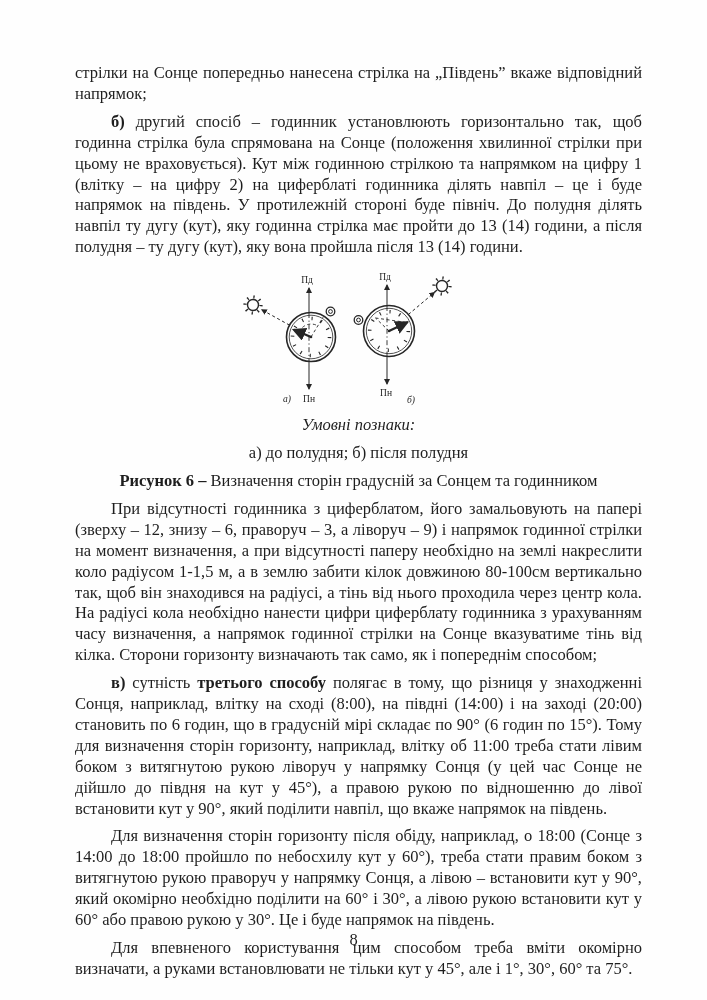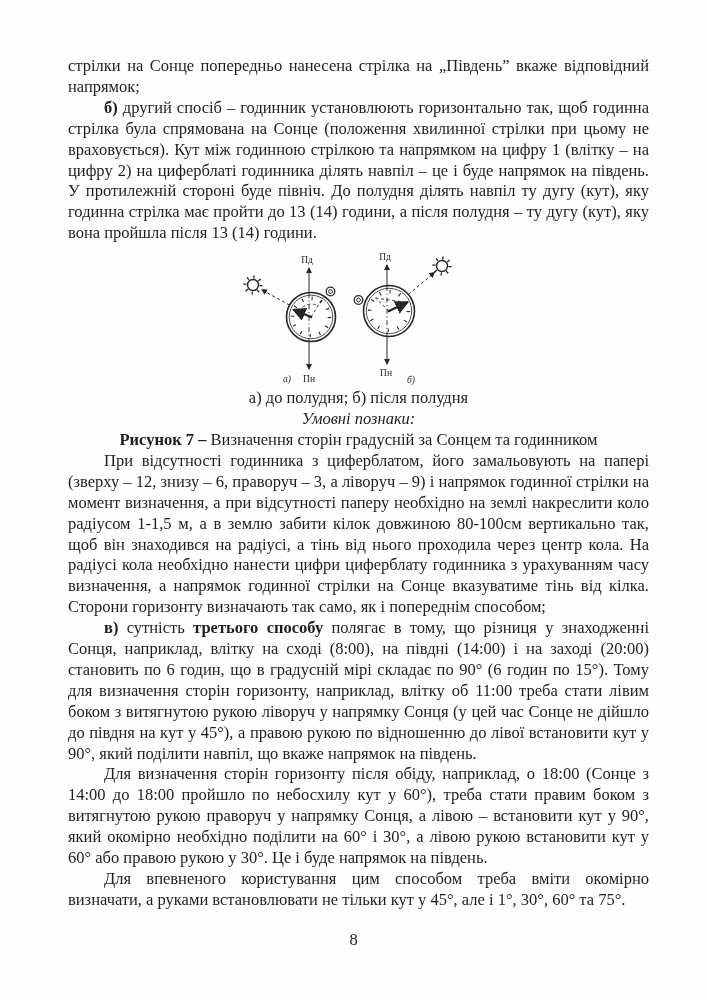--- a/index.html
+++ b/index.html
@@ -9,26 +9,26 @@
     background:#fefefe;
     font-family:"Liberation Serif", serif;
     color:#1e1e1e;
     overflow:hidden;
   }
   .content{
     position:absolute;left:68px;top:56px;width:581px;
     font-size:16.5px;line-height:20.9px;
     text-align:justify;
   }
-  .content p{margin:0;text-indent:36px;}
+  .content p{margin:7px;text-indent:36px;}
   .content p.cont{text-indent:0;}
   .content p.center{text-align:center;text-indent:0;}
   .italic{font-style:italic;}
   .gap-top{margin-top:12px;}
-  .fig{position:relative;height:136px;margin-top:8px;}
+  .fig{position:relative;height:136px;margin-top:14px;}
   .fig svg{position:absolute;left:166px;top:0;}
   .pagenum{
     position:absolute;left:0;right:0;top:930px;
     text-align:center;font-size:16.5px;color:#1e1e1e;
   }
   svg text{font-family:"Liberation Serif", serif;fill:#1e1e1e;}
   .stroke{stroke:#262626;fill:none;}
   .dashline{stroke:#262626;fill:none;stroke-dasharray:3 2.6;}
   .dashdot{stroke:#262626;fill:none;stroke-dasharray:5 2.6 1.2 2.6;}
 </style>
@@ -105,23 +105,23 @@
             <circle class="stroke" cx="124.5" cy="48" r="1.9" stroke-width="1"></circle>
           </g>
 
           <text x="151" y="8" font-size="9.5" text-anchor="middle">Пд</text>
           <text x="152" y="124" font-size="9.5" text-anchor="middle">Пн</text>
           <text x="177" y="131" font-size="9.5" text-anchor="middle" class="italic">б)</text>
         </g>
       </svg>
     </div>
 
+    <p class="center italic">Умовні познаки:</p>
     <p class="center">а) до полудня; б) після полудня</p>
-    <p class="center italic">Умовні познаки:</p>
-    <p class="center"><b>Рисунок 7 –</b><span> Визначення сторін градусній за Сонцем та годинником</span></p>
+    <p class="center"><b>Рисунок 6 –</b><span> Визначення сторін градусній за Сонцем та годинником</span></p>
 
     <p class="gap-top">При відсутності годинника з циферблатом, його замальовують на папері (зверху – 12, знизу – 6, праворуч – 3, а ліворуч – 9) і напрямок годинної стрілки на момент визначення, а при відсутності паперу необхідно на землі накреслити коло радіусом 1-1,5 м, а в землю забити кілок довжиною 80-100см вертикально так, щоб він знаходився на радіусі, а тінь від нього проходила через центр кола. На радіусі кола необхідно нанести цифри циферблату годинника з урахуванням часу визначення, а напрямок годинної стрілки на Сонце вказуватиме тінь від кілка. Сторони горизонту визначають так само, як і попереднім способом;</p>
 
     <p><b>в)</b><span> сутність </span><b>третього способу</b><span> полягає в тому, що різниця у знаходженні Сонця, наприклад, влітку на сході (8:00), на півдні (14:00) і на заході (20:00) становить по 6 годин, що в градусній мірі складає по 90° (6 годин по 15°). Тому для визначення сторін горизонту, наприклад, влітку об 11:00 треба стати лівим боком з витягнутою рукою ліворуч у напрямку Сонця (у цей час Сонце не дійшло до півдня на кут у 45°), а правою рукою по відношенню до лівої встановити кут у 90°, який поділити навпіл, що вкаже напрямок на південь.</span></p>
 
     <p>Для визначення сторін горизонту після обіду, наприклад, о 18:00 (Сонце з 14:00 до 18:00 пройшло по небосхилу кут у 60°), треба стати правим боком з витягнутою рукою праворуч у напрямку Сонця, а лівою – встановити кут у 90°, який окомірно необхідно поділити на 60° і 30°, а лівою рукою встановити кут у 60° або правою рукою у 30°. Це і буде напрямок на південь.</p>
 
     <p>Для впевненого користування цим способом треба вміти окомірно визначати, а руками встановлювати не тільки кут у 45°, але і 1°, 30°, 60° та 75°.</p>
 
   </div>

